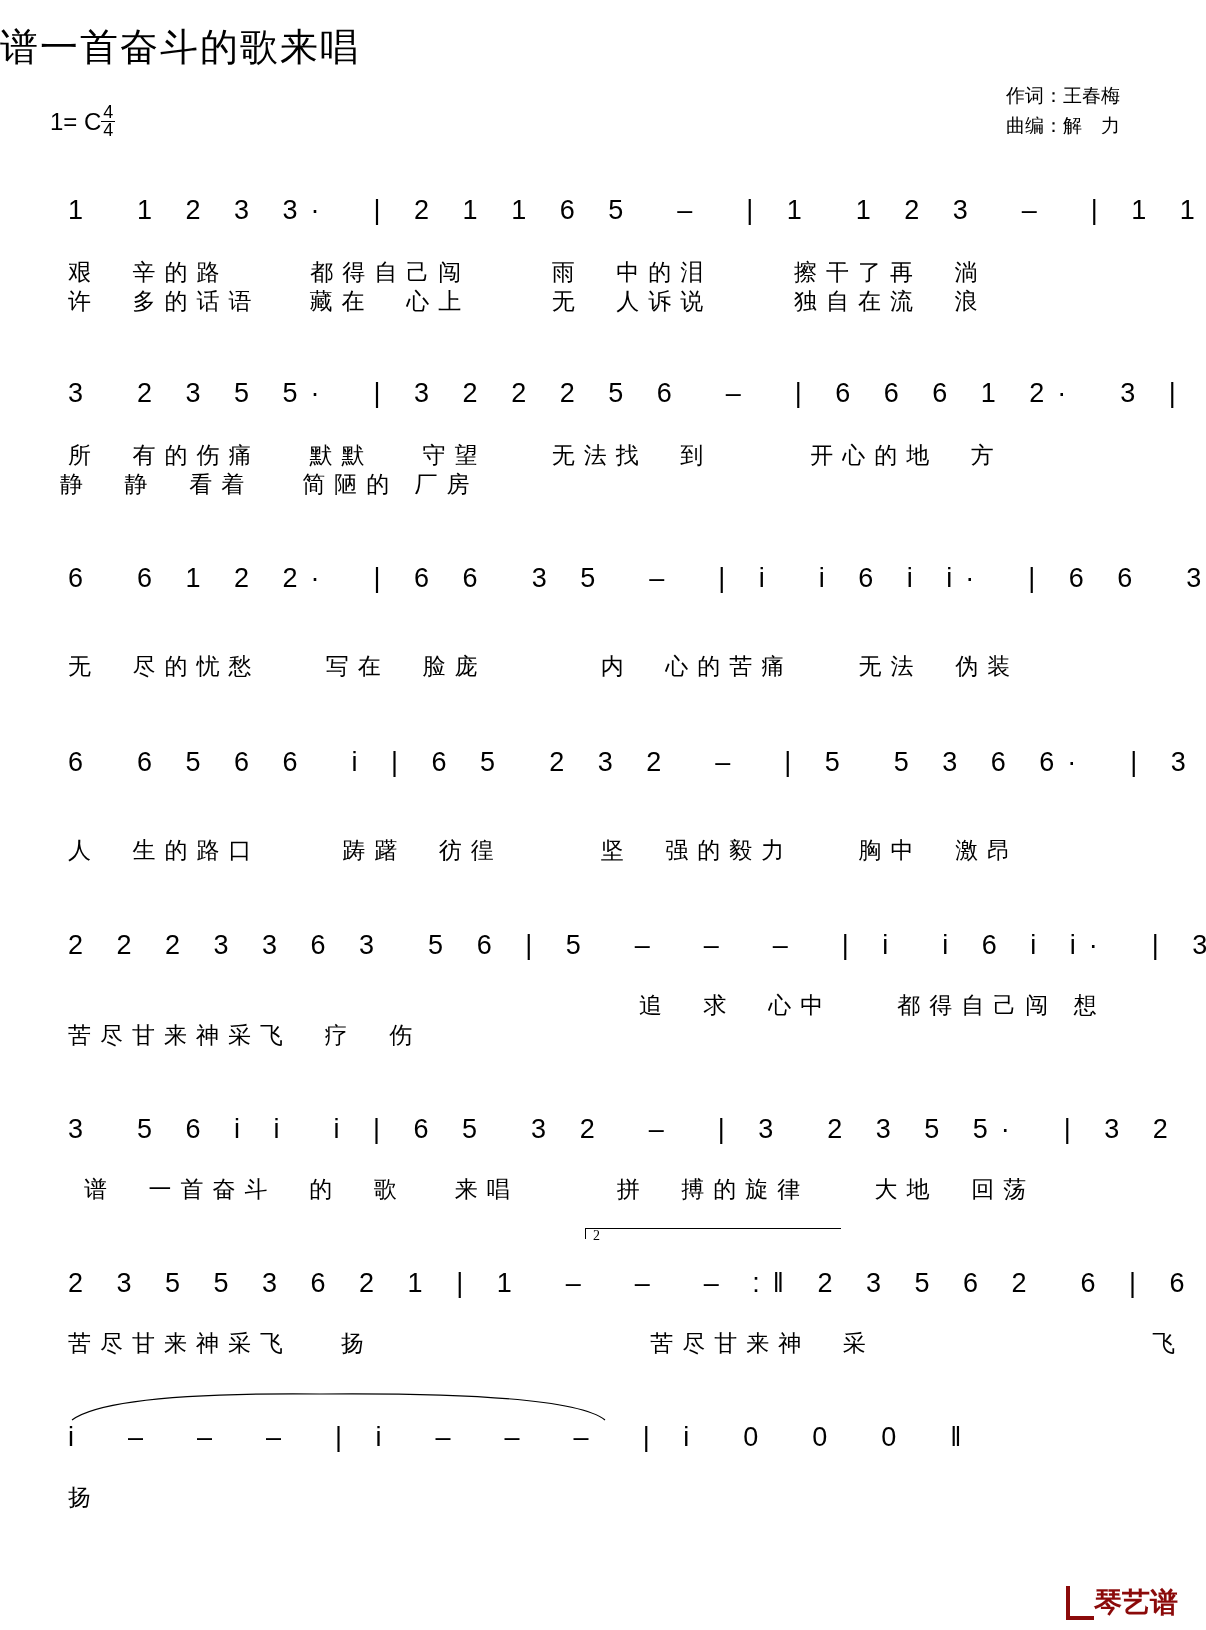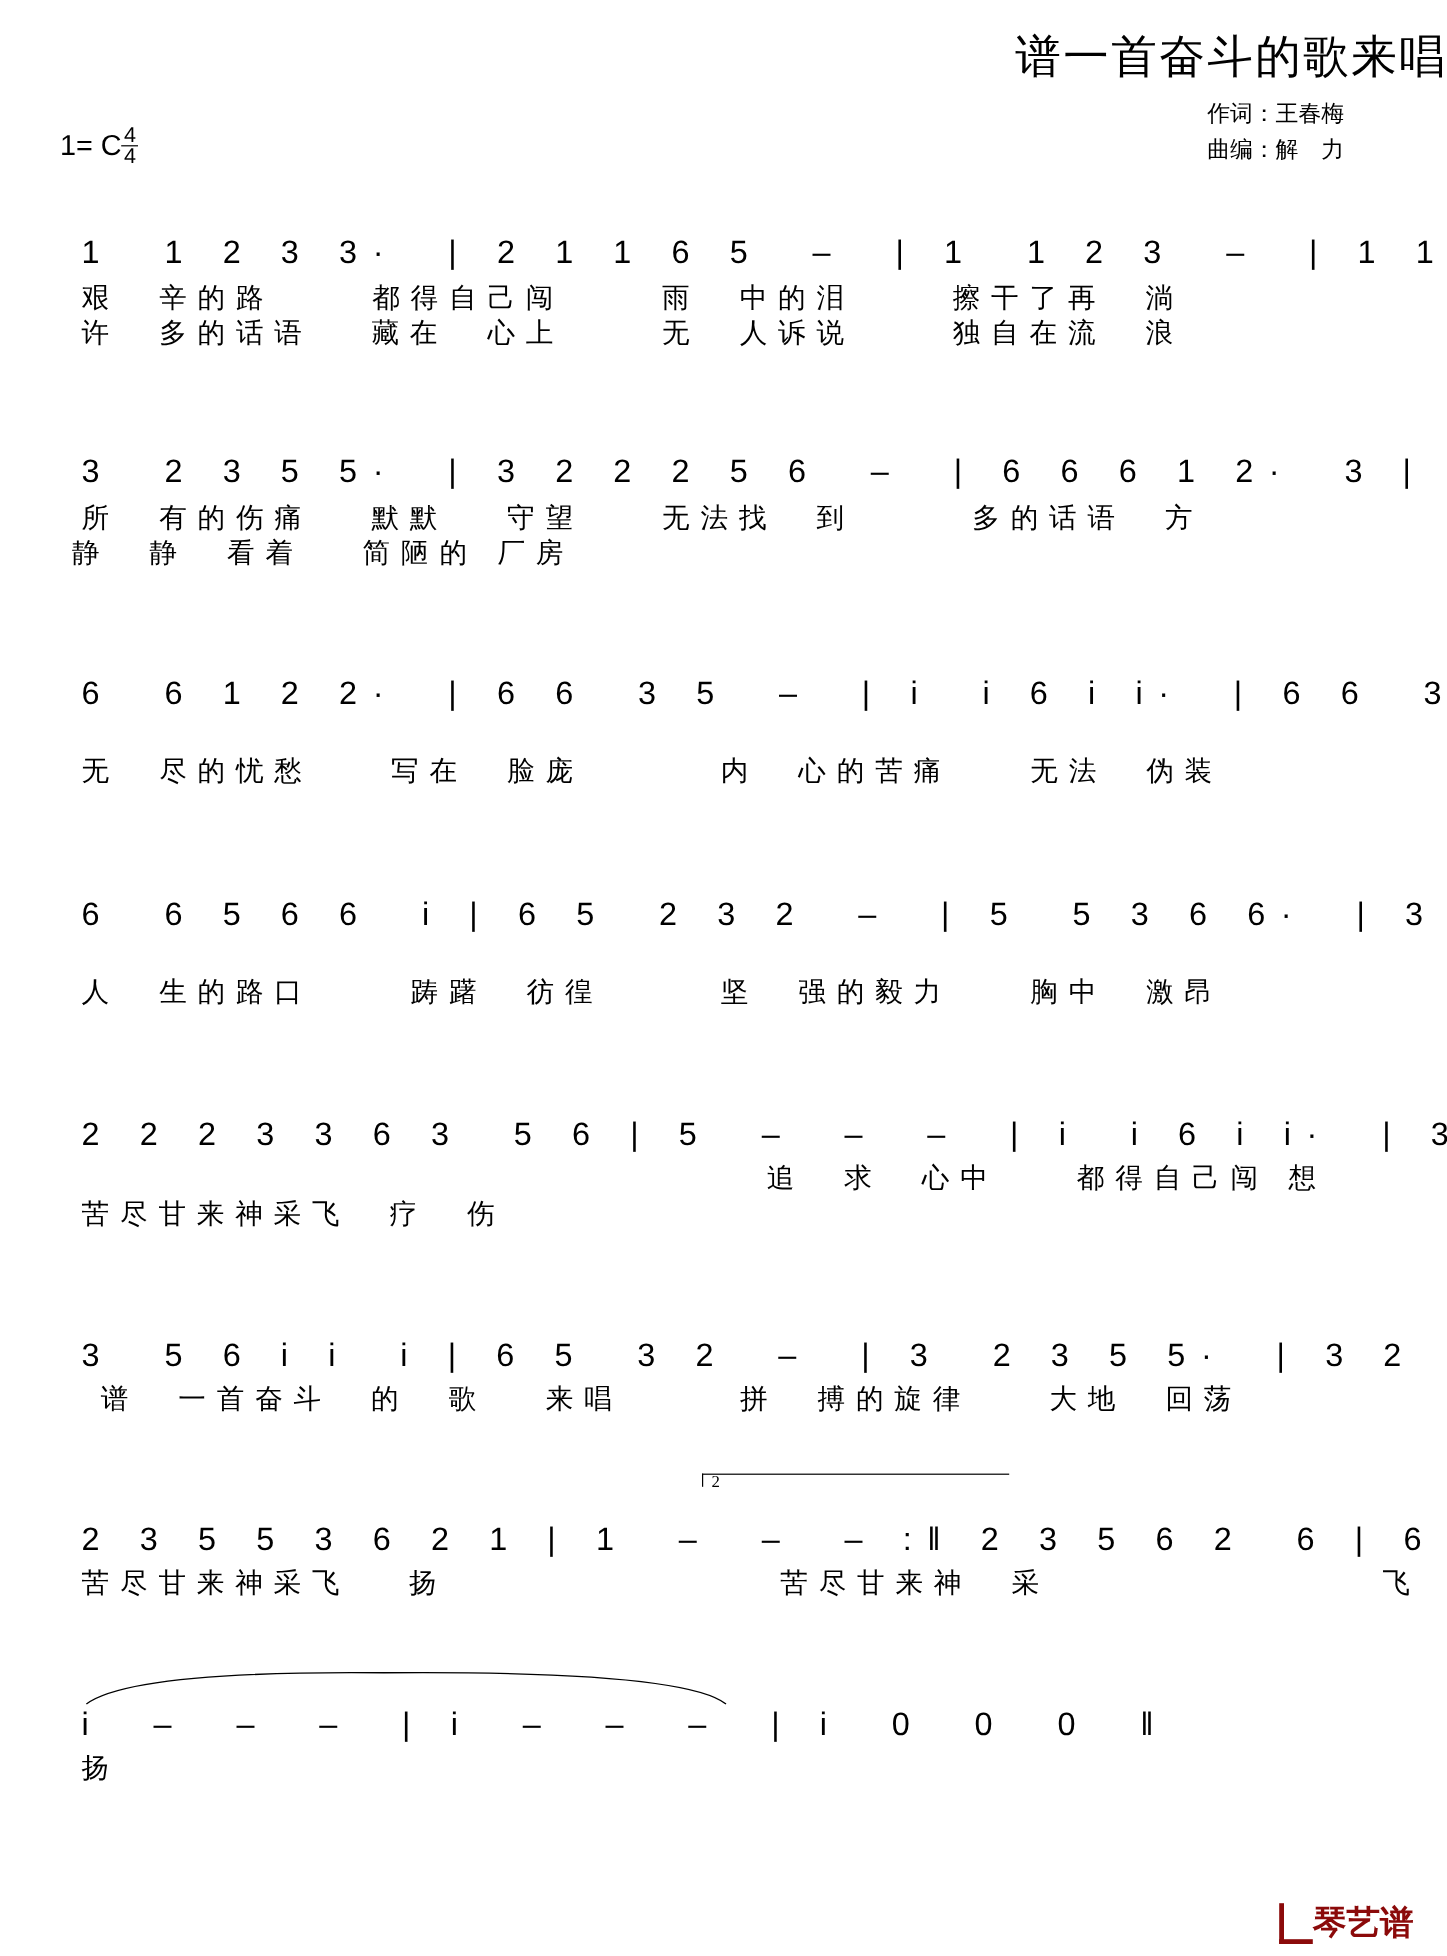--- a/index.html
+++ b/index.html
@@ -1,23 +1,23 @@
 <!DOCTYPE html>
 <html><head>
 <meta charset="utf-8">
 <style>
   html,body{margin:0;padding:0;background:#fff;}
   body{width:1206px;height:1630px;position:relative;overflow:hidden;color:#000;font-family:"DejaVu Sans","Liberation Sans",sans-serif;}
-  .title{position:absolute;left:0;width:1206px;top:22px;text-align:right;font-size:38px;letter-spacing:2px;}
+  .title{position:absolute;left:0;width:1206px;top:22px;text-align:left;font-size:38px;letter-spacing:2px;}
   .key{position:absolute;left:50px;top:104px;font-size:24px;font-family:"Liberation Sans",sans-serif;display:flex;align-items:center;gap:0;}
   .timesig{display:inline-flex;flex-direction:column;align-items:center;font-size:18px;line-height:17px;}
   .timesig .bar{width:14px;height:1px;background:#000;}
   .credits{position:absolute;right:86px;top:80px;font-size:19px;line-height:30px;text-align:left;}
   .system{position:absolute;left:60px;width:1100px;}
-  .lyric{position:absolute;font-size:23px;white-space:pre;letter-spacing:9px;}
+  .lyric{position:absolute;font-size:23px;white-space:pre;letter-spacing:9px;margin-top:24px;}
   .logo{position:absolute;right:28px;bottom:8px;display:flex;align-items:center;gap:0;color:#8b0a0a;font-size:28px;font-weight:bold;}
   .logo .mark{width:24px;height:30px;border-left:4px solid #8b0a0a;border-bottom:4px solid #8b0a0a;}
   .seg{position:absolute;font-family:"Liberation Sans",sans-serif;font-size:27px;white-space:pre;letter-spacing:13px;}
 </style>
 </head>
 <body>
 
 <div class="title">谱一首奋斗的歌来唱</div>
 
 <div class="key">
@@ -35,21 +35,21 @@
 </div>
 
 <div class="system" style="top:195px">
   <div class="seg" style="left:8px;top:0">1  1 2 3 3·  | 2 1 1 6 5  –  | 1  1 2 3  –  | 1 1 1 3 2 2  –  |</div>
   <div class="lyric" style="left:8px;top:38px">艰  辛的路     都得自己闯     雨  中的泪     擦干了再  淌</div>
   <div class="lyric" style="left:8px;top:67px">许  多的话语   藏在  心上     无  人诉说     独自在流  浪</div>
 </div>
 
 <div class="system" style="top:378px">
   <div class="seg" style="left:8px;top:0">3  2 3 5 5·  | 3 2 2 2 5 6  –  | 6 6 6 1 2·  3 | 5 5 5 5 3 2  – :‖</div>
-  <div class="lyric" style="left:8px;top:38px">所  有的伤痛   默默   守望    无法找  到      多的话语  方</div>
+  <div class="lyric" style="left:8px;top:38px">所  有的伤痛   默默   守望    无法找  到      开心的地  方</div>
   <div class="lyric" style="left:0;top:67px">静  静  看着   简陋的 厂房</div>
 </div>
 
 <div class="system" style="top:563px">
   <div class="seg" style="left:8px;top:0">6  6 1 2 2·  | 6 6  3 5  –  | i  i 6 i i·  | 6 6  3 5  –  |</div>
   <div class="lyric" style="left:8px;top:64px">无  尽的忧愁    写在  脸庞       内  心的苦痛    无法  伪装</div>
 </div>
 
 <div class="system" style="top:747px">
   <div class="seg" style="left:8px;top:0">6  6 5 6 6  i | 6 5  2 3 2  –  | 5  5 3 6 6·  | 3 2  1 6  –  |</div>

